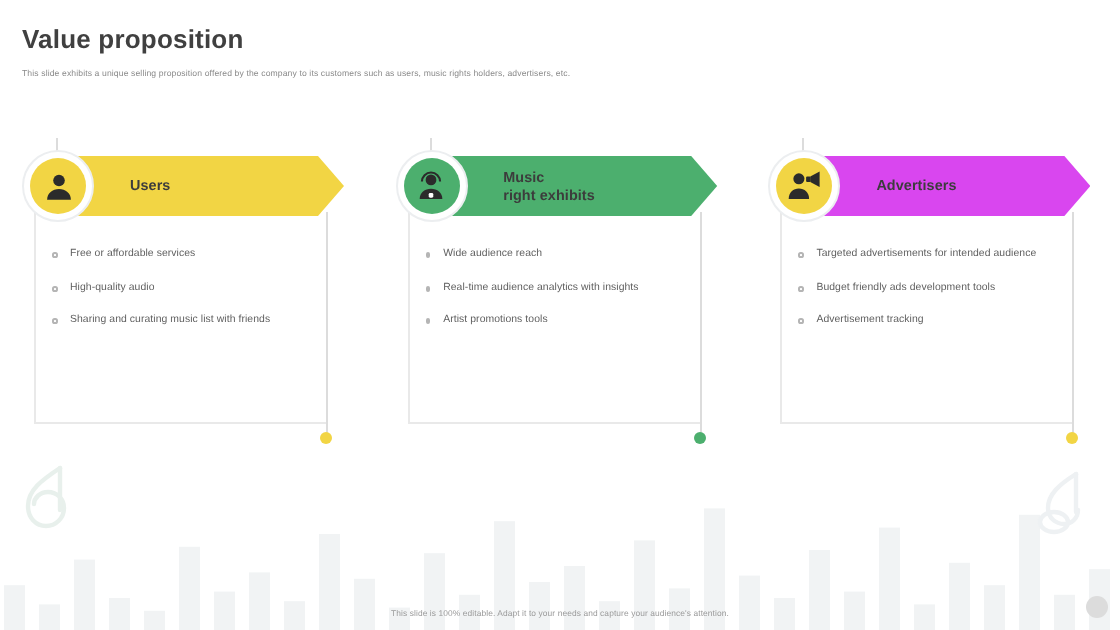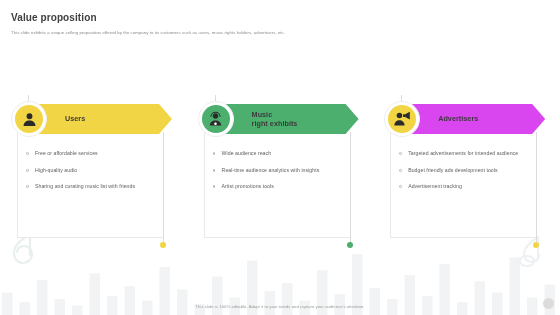--- a/index.html
+++ b/index.html
@@ -50,21 +50,21 @@
   }
 
   
   #header {
     position: absolute;
     top: 0; left: 0;
     padding: 12px 0 0 11px;
     z-index: 2;
   }
   #page-title {
-    font-size: 10px;
+    font-size: 13px;
     font-weight: 600;
     color: #404040;
     letter-spacing: .1px;
     margin: 0;
     line-height: 1.2;
   }
   #page-subtitle {
     font-size: 4.3px;
     color: #8a8a8a;
     margin: 6px 0 0 0;
@@ -74,21 +74,20 @@
 
   
   #columns {
     position: absolute;
     top: 78px;
     left: 0;
     width: 560px;
     height: 145px;
     display: flex;
     z-index: 2;
-    margin-top: 26px;
   }
   .column {
     position: relative;
     width: 186.6px;
     height: 145px;
   }
 
   
   .panel {
     position: absolute;

